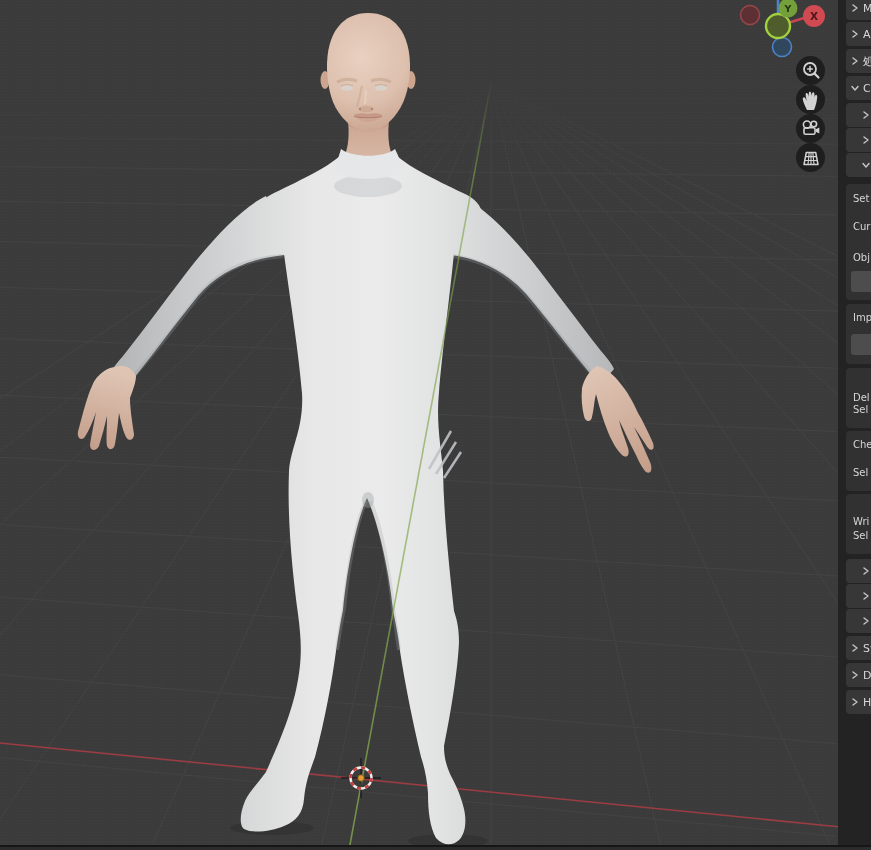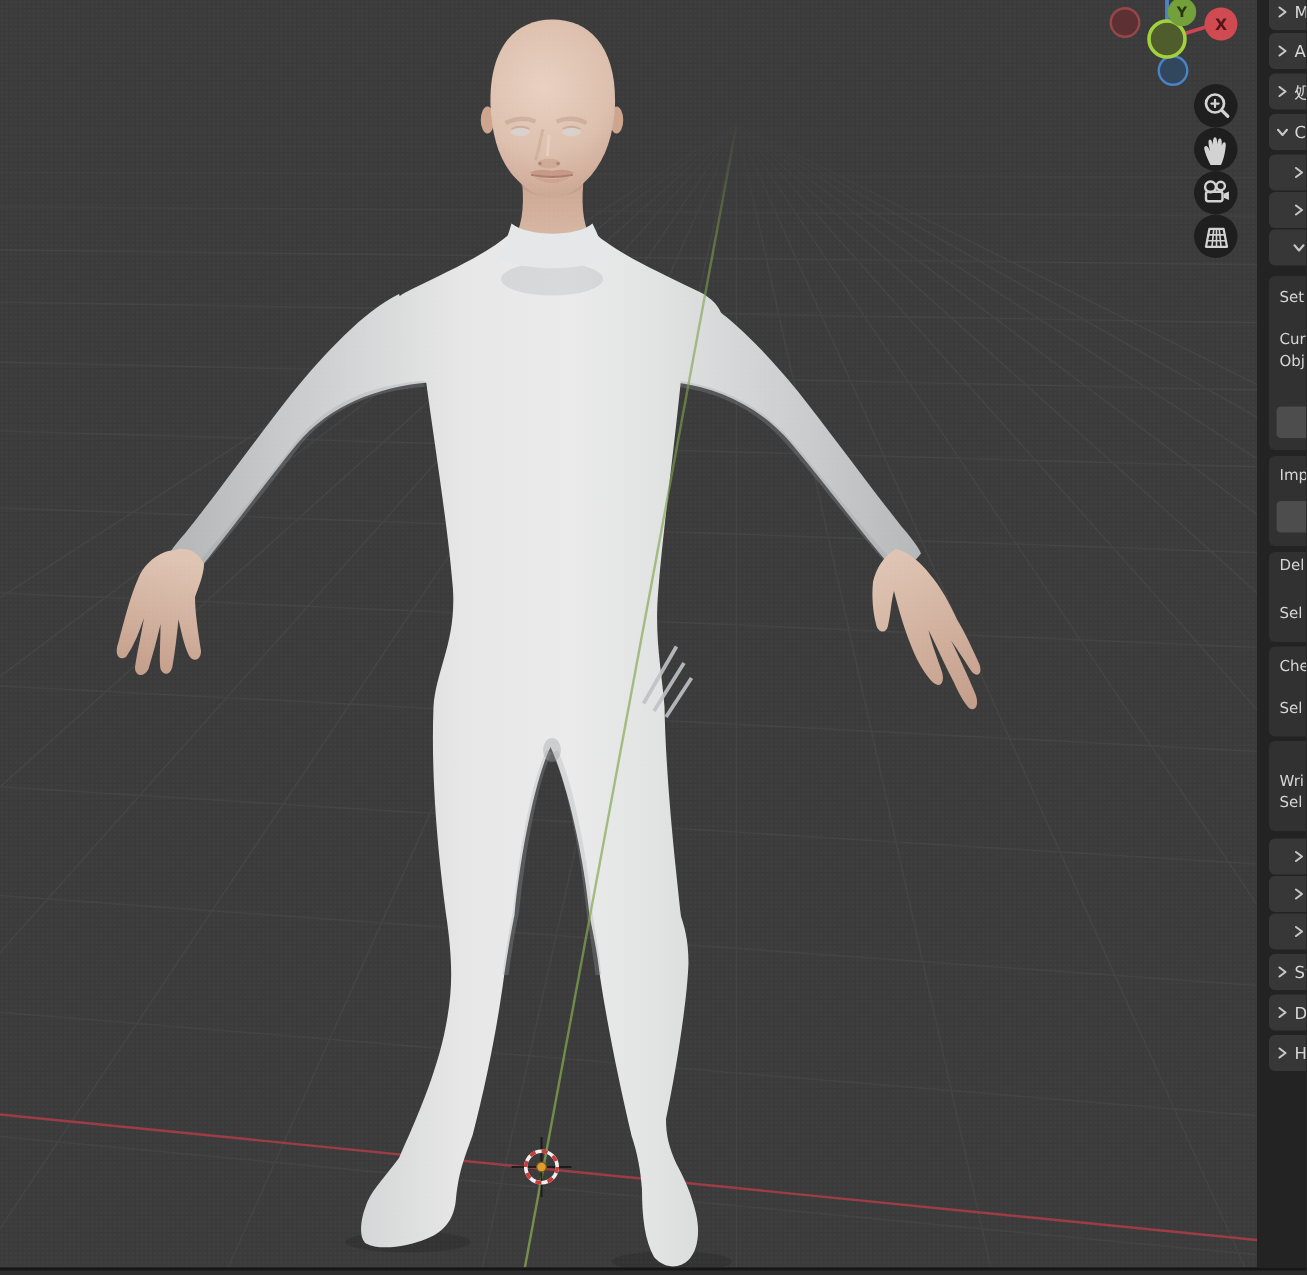--- a/index.html
+++ b/index.html
@@ -347,29 +347,29 @@
       <span class="chev">
           <svg width="10" height="10" viewBox="0 0 10 10">
             <polyline points="2,3.5 5,7 8,3.5"></polyline>
           </svg>
         </span>
     </div>
 
     <div class="sb-block" style="top:184px;height:116px">
       <span class="line" style="top:9px">Set</span>
       <span class="line" style="top:37px">Cur</span>
-      <span class="line" style="top:52px">Obj</span>
+      <span class="line" style="top:68px">Obj</span>
       <div class="sb-btn" style="top:87px"></div>
     </div>
     <div class="sb-block" style="top:304px;height:60px">
       <span class="line" style="top:8px">Imp</span>
       <div class="sb-btn" style="top:30px"></div>
     </div>
     <div class="sb-block" style="top:368px;height:60px">
-      <span class="line" style="top:4px">Del</span>
+      <span class="line" style="top:24px">Del</span>
       <span class="line" style="top:36px">Sel</span>
     </div>
     <div class="sb-block" style="top:431px;height:60px">
       <span class="line" style="top:8px">Che</span>
       <span class="line" style="top:36px">Sel</span>
     </div>
     <div class="sb-block" style="top:494px;height:60px">
       <span class="line" style="top:22px">Wri</span>
       <span class="line" style="top:36px">Sel</span>
     </div>

